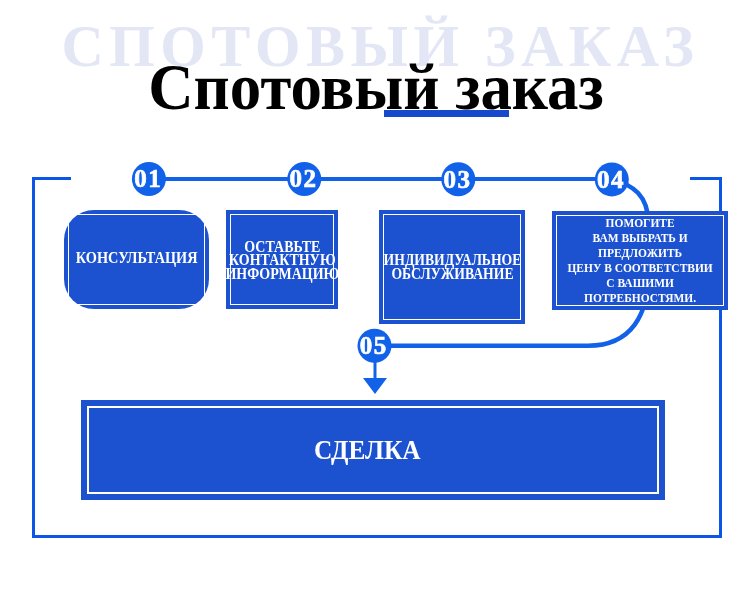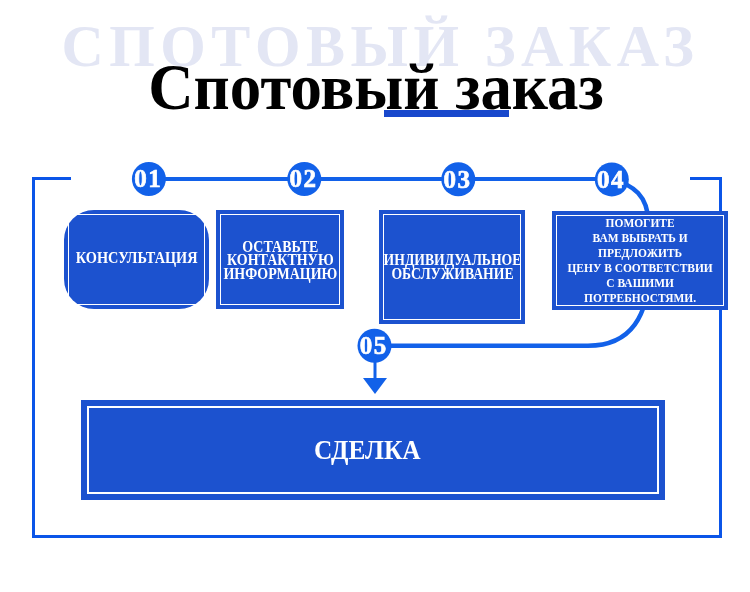--- a/index.html
+++ b/index.html
@@ -9,21 +9,21 @@
       font-weight:bold;font-size:58.5px;color:#e3e6f4;letter-spacing:5.5px;line-height:1;white-space:nowrap;transform:translateX(5.5px);}
   .bar{position:absolute;left:384px;top:109.5px;width:125px;height:7.6px;background:#1848cc;}
   .title{position:absolute;left:0;top:54.6px;width:750px;text-align:center;
       font-weight:bold;font-size:65.2px;color:#000;line-height:1;white-space:nowrap;transform:translateX(1px) scaleX(0.964);}
   svg{position:absolute;left:0;top:0;}
   .box{position:absolute;background:#1c52cf;color:#fff;font-weight:bold;text-align:center;
        display:flex;align-items:center;justify-content:center;}
   .inb{position:absolute;left:4px;top:4px;right:4px;bottom:4px;border:1.8px solid #fff;}
   .b1{left:64px;top:210px;width:145px;height:99px;font-size:15.9px;border-radius:30px;}
   .b1 .txt{transform:scaleX(0.90);top:-1.7px;}
-  .b2{left:216px;top:210px;width:128px;height:99px;font-size:15.8px;line-height:13.6px;}
+  .b2{left:226px;top:210px;width:112px;height:99px;font-size:15.8px;line-height:13.6px;}
   .b2 .txt{transform:scaleX(0.885);top:0.5px;}
   .b3{left:379px;top:210px;width:146px;height:114px;font-size:16.6px;line-height:14.4px;}
   .b3 .txt{transform:scaleX(0.825);}
   .b4{left:544px;top:211px;width:176px;height:99px;font-size:12px;line-height:15px;margin-left:8px;}
   .b4 .txt{transform:scaleX(0.955);}
   .deal{left:81px;top:400px;width:584px;height:100px;font-size:26.3px;}
   .deal .txt{transform:scaleX(0.965);left:-5.5px;top:1px;}
   .deal .inb{left:6px;top:6px;right:6px;bottom:6px;border-width:2px;}
   .txt{position:relative;}
 </style>

